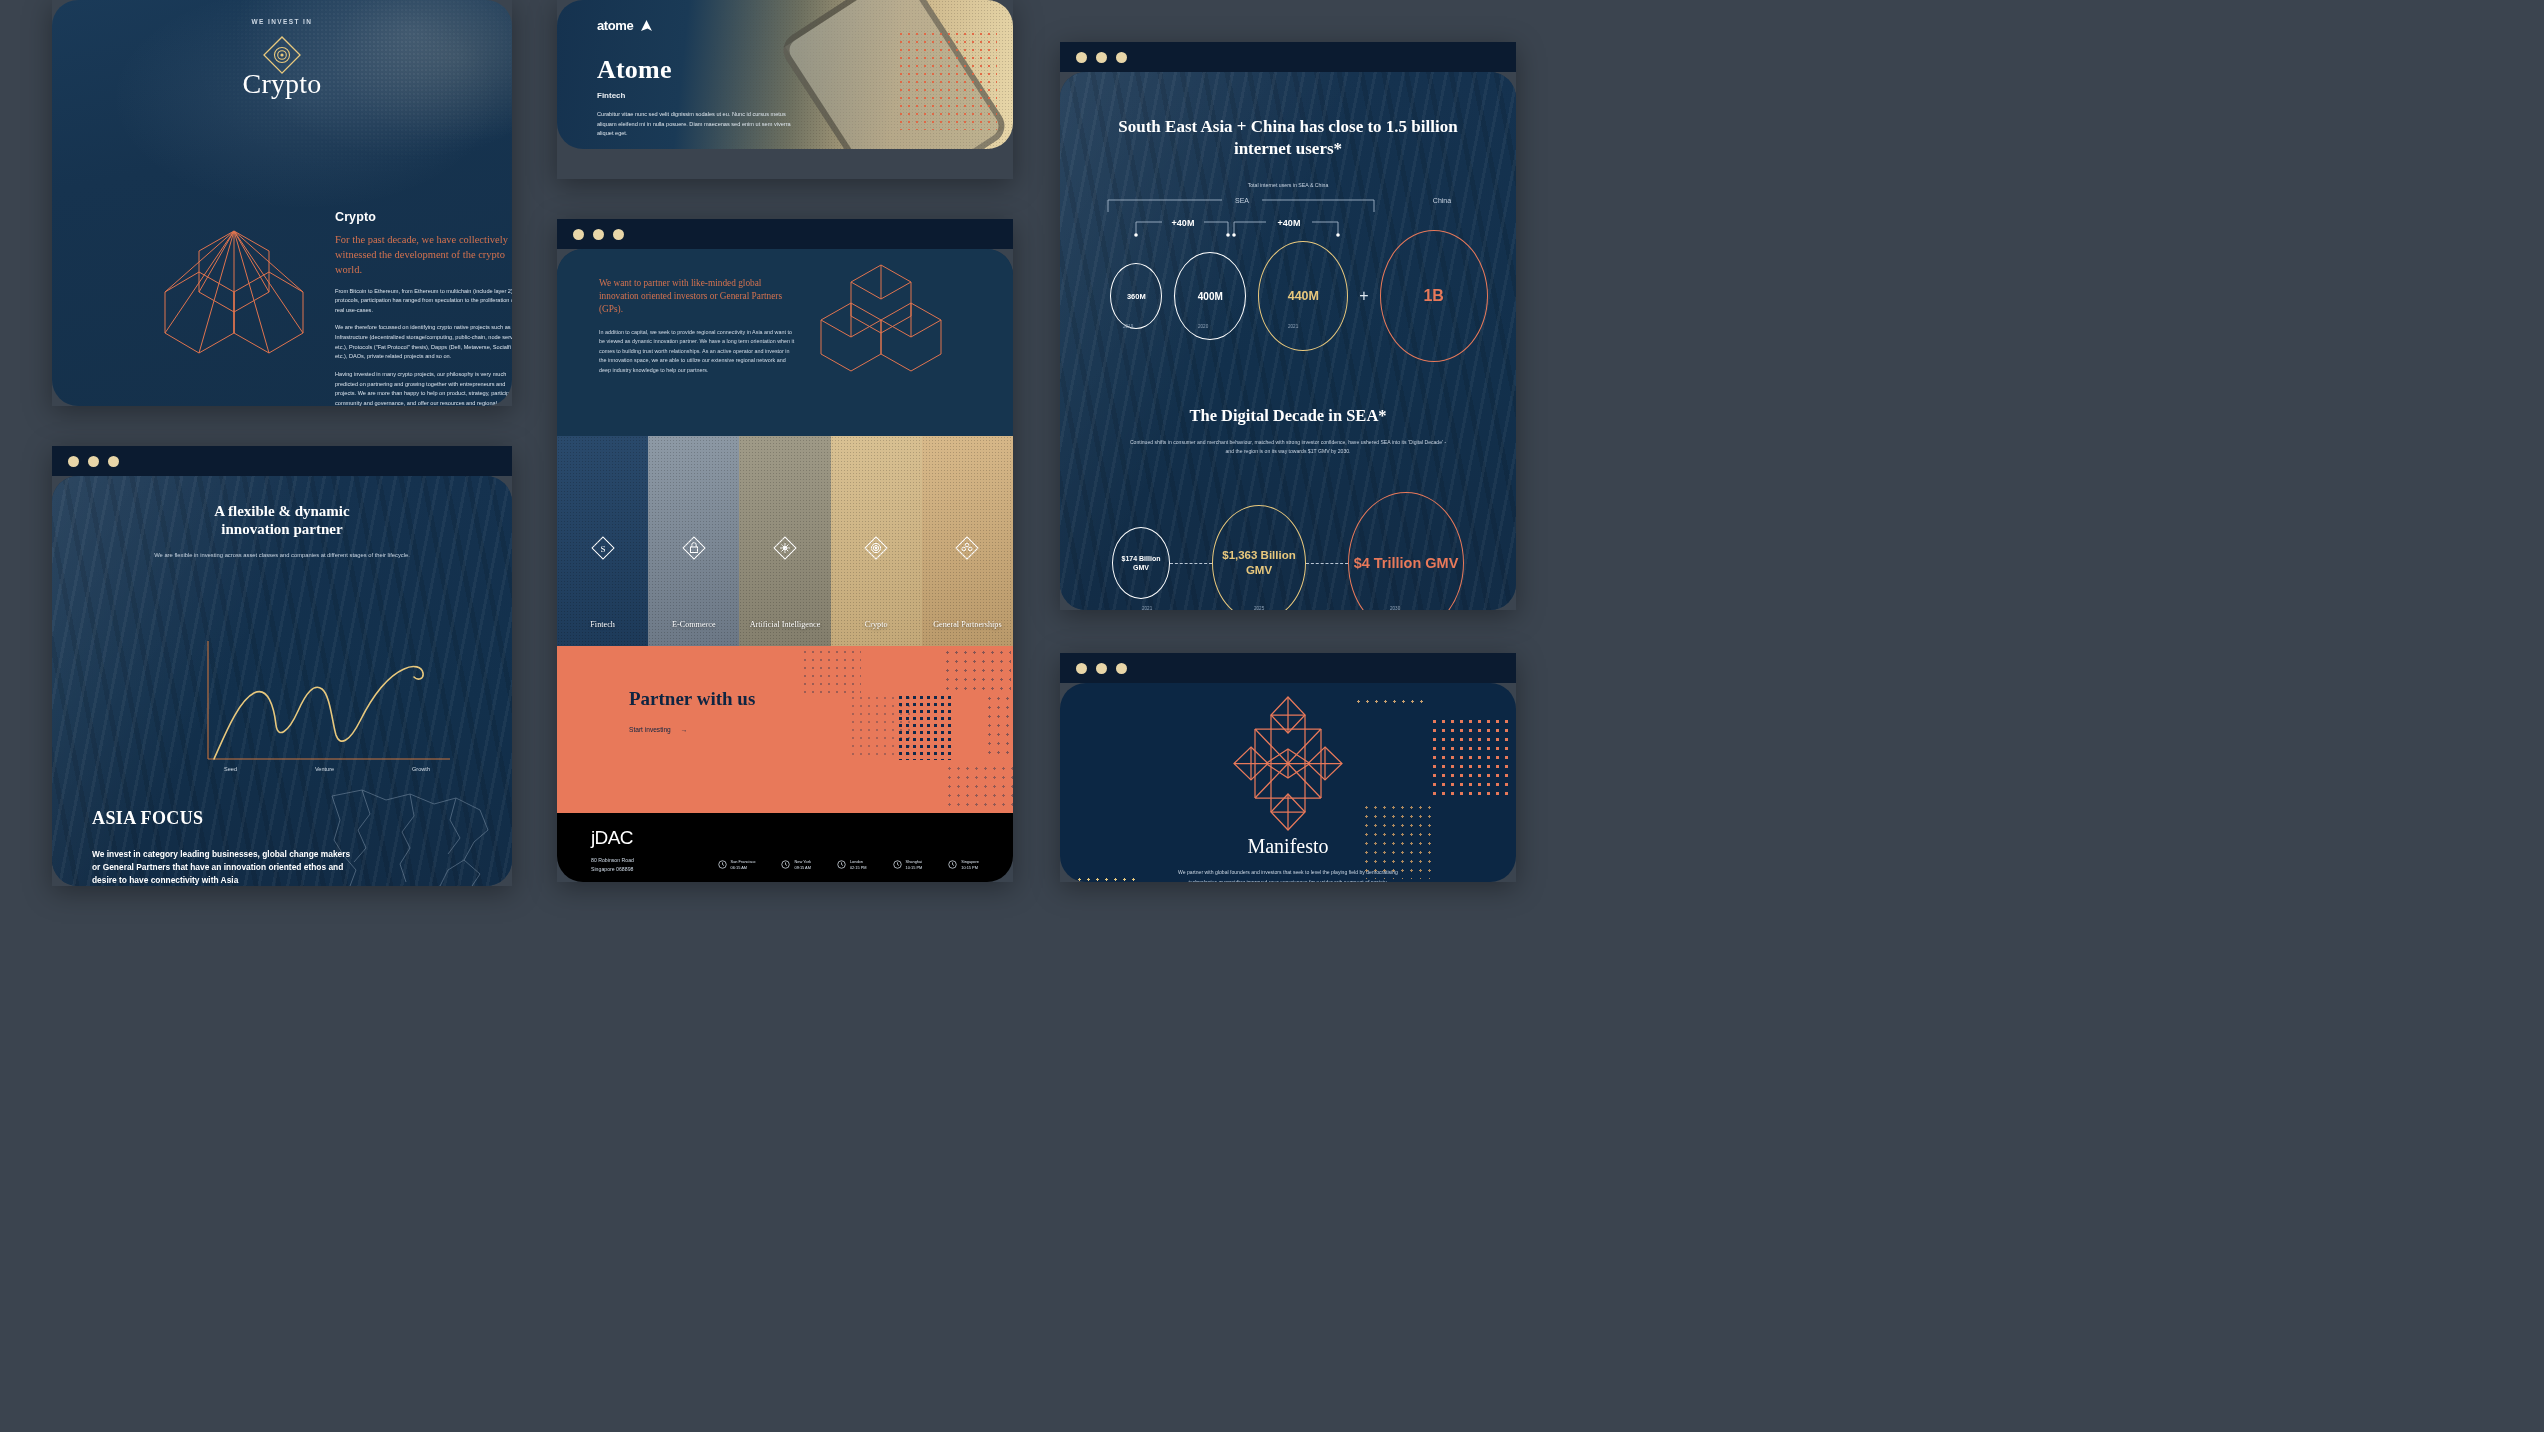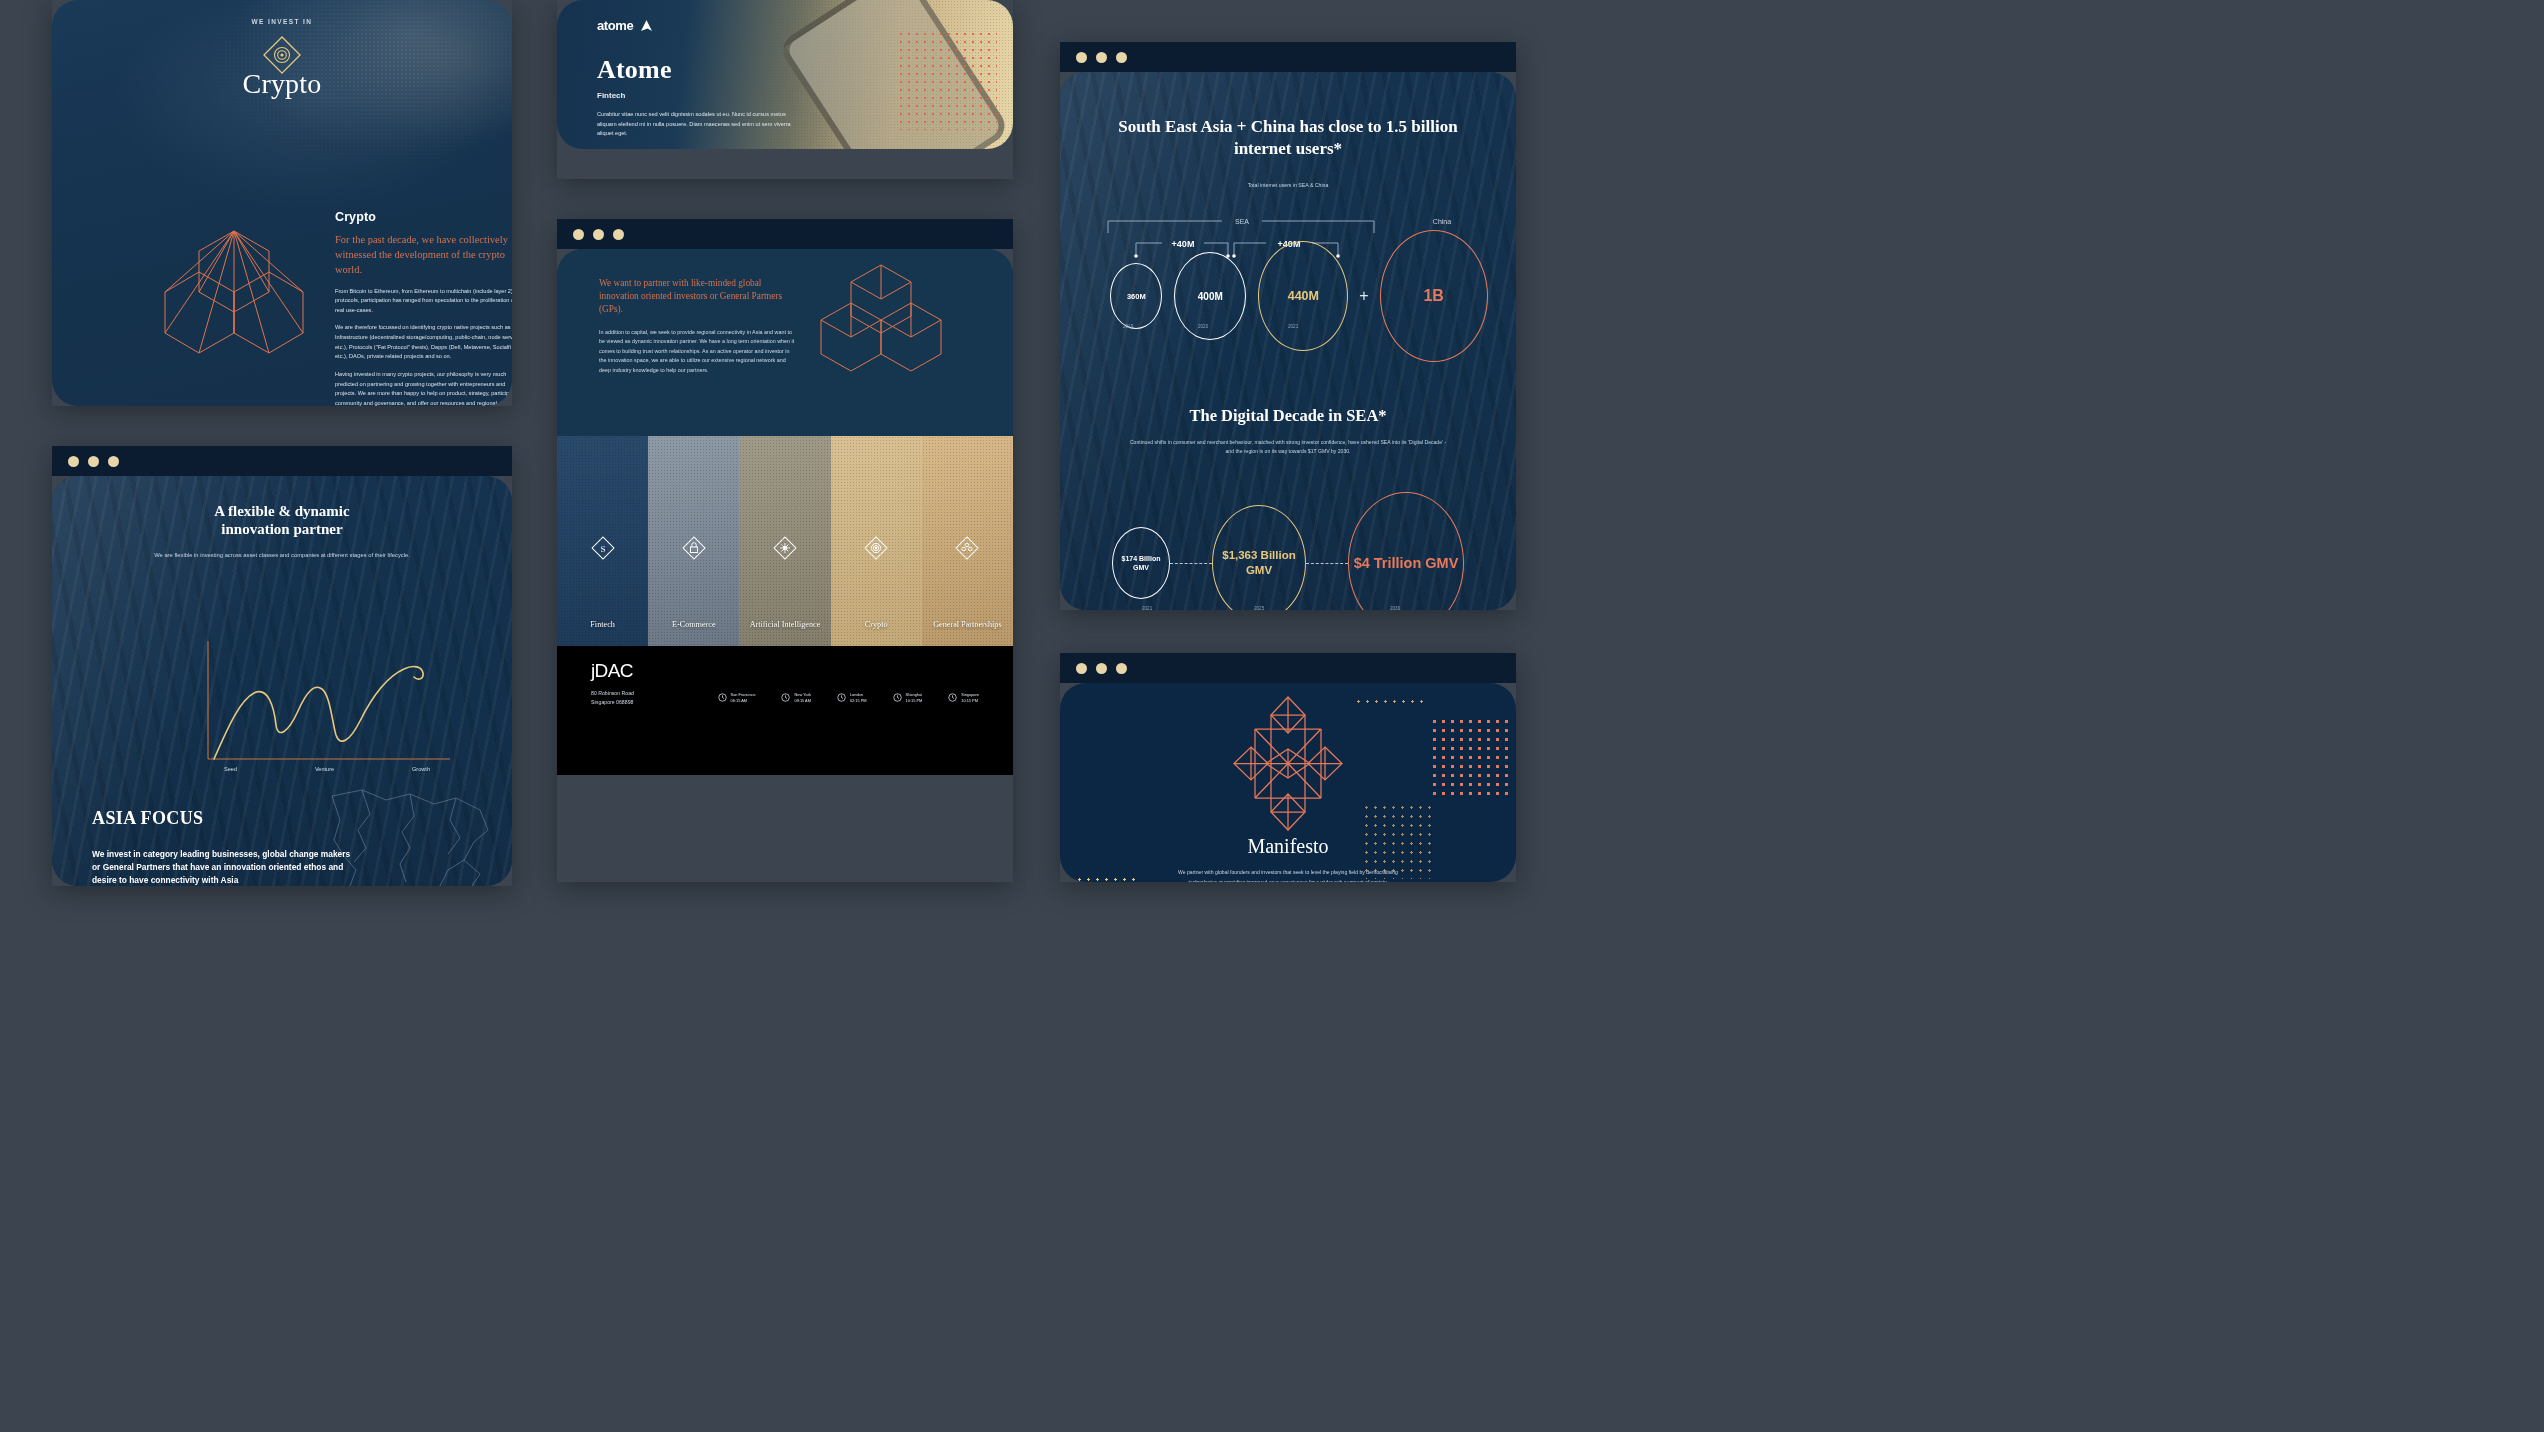--- a/index.html
+++ b/index.html
@@ -172,21 +172,21 @@
   .foot-logo { font-family:"Liberation Sans",sans-serif; font-size: 19px; font-weight: 500; letter-spacing: -.6px; }
   .foot-addr { font-size: 5.2px; line-height: 1.7; color: #cfdae6; margin-top: 7px; }
   .foot-clocks { position: absolute; right: 34px; top: 46px; display: flex; gap: 26px; }
   .clock { display: flex; align-items: center; gap: 4px; }
   .clock .ct { font-size: 3.9px; line-height: 1.45; color: #dbe4ee; }
 
   
   #panel-sea { left: 1060px; top: 42px; width: 456px; height: 568px; }
   .sea-h1 { position: absolute; top: 44px; left: 0; right: 0; text-align: center; font-size: 17px; line-height: 1.28; padding: 0 48px; }
   .sea-cap { position: absolute; top: 110px; left: 0; right: 0; text-align: center; font-size: 5.2px; color: #c7d3e1; }
-  .sea-brackets { position: absolute; top: 139px; left: 46px; }
+  .sea-brackets { position: absolute; top: 118px; left: 46px; }
   .sea-circles { position: absolute; top: 158px; left: 0; right: 0; display: flex; align-items: center; justify-content: center; gap: 0; padding-left: 16px; }
   .circ { border-radius: 50%; display: flex; align-items: center; justify-content: center; text-align: center; }
   .circ span { font-weight: 700; }
   .sea-years { position: absolute; top: 252px; left: 0; right: 0; font-size: 4.6px; color: #8fa2b6; }
   .sea-years i { position: absolute; font-style: normal; }
 
   .dd-h1 { position: absolute; top: 334px; left: 0; right: 0; text-align: center; font-size: 16.5px; }
   .dd-cap { position: absolute; top: 366px; left: 68px; right: 68px; text-align: center; font-size: 5.1px; line-height: 1.85; color: #c7d3e1; }
   .dd-circles { position: absolute; top: 420px; left: 0; right: 0; display: flex; align-items: center; justify-content: center; }
   .dd-years { position: absolute; top: 534px; left: 0; right: 0; font-size: 4.6px; color: #8fa2b6; }
@@ -413,20 +413,34 @@
               <circle cx="14" cy="11" r="1.8"></circle>
               <circle cx="10.8" cy="15" r="1.8"></circle>
               <circle cx="17.2" cy="15" r="1.8"></circle>
             </svg>
           </div>
           <div class="lbl">General Partnerships</div>
         </div>
       </div>
     </div>
 
+    <div class="pwu">
+      <div class="pwu-dots" style="left:244px;top:2px;width:60px;height:46px;background-size:8px 8px;opacity:.35;"></div>
+      <div class="pwu-dots" style="left:386px;top:2px;width:68px;height:46px;background-size:9px 9px;opacity:.45;"></div>
+      <div class="pwu-dots" style="left:292px;top:48px;width:62px;height:66px;background-size:8px 8px;opacity:.3;"></div>
+      <div class="pwu-dots" style="left:340px;top:48px;width:54px;height:66px;background-size:7px 7px;opacity:1;background-image:radial-gradient(#11294a 2px, rgba(0,0,0,0) 2px);"></div>
+      <div class="pwu-dots" style="left:428px;top:48px;width:28px;height:66px;background-size:9px 9px;opacity:.45;"></div>
+      <div class="pwu-dots" style="left:388px;top:118px;width:68px;height:48px;background-size:9px 9px;opacity:.4;"></div>
+
+      <h2 class="serif">Partner with us</h2>
+      <div class="cta">
+        <span>Start investing</span>
+        <span>→</span>
+      </div>
+    </div>
 
     <div class="foot">
       <div class="foot-logo">jDAC</div>
       <div class="foot-addr">
         <div>80 Robinson Road</div>
         <div>Singapore 068898</div>
       </div>
 
       <div class="foot-clocks">
         <div class="clock">

